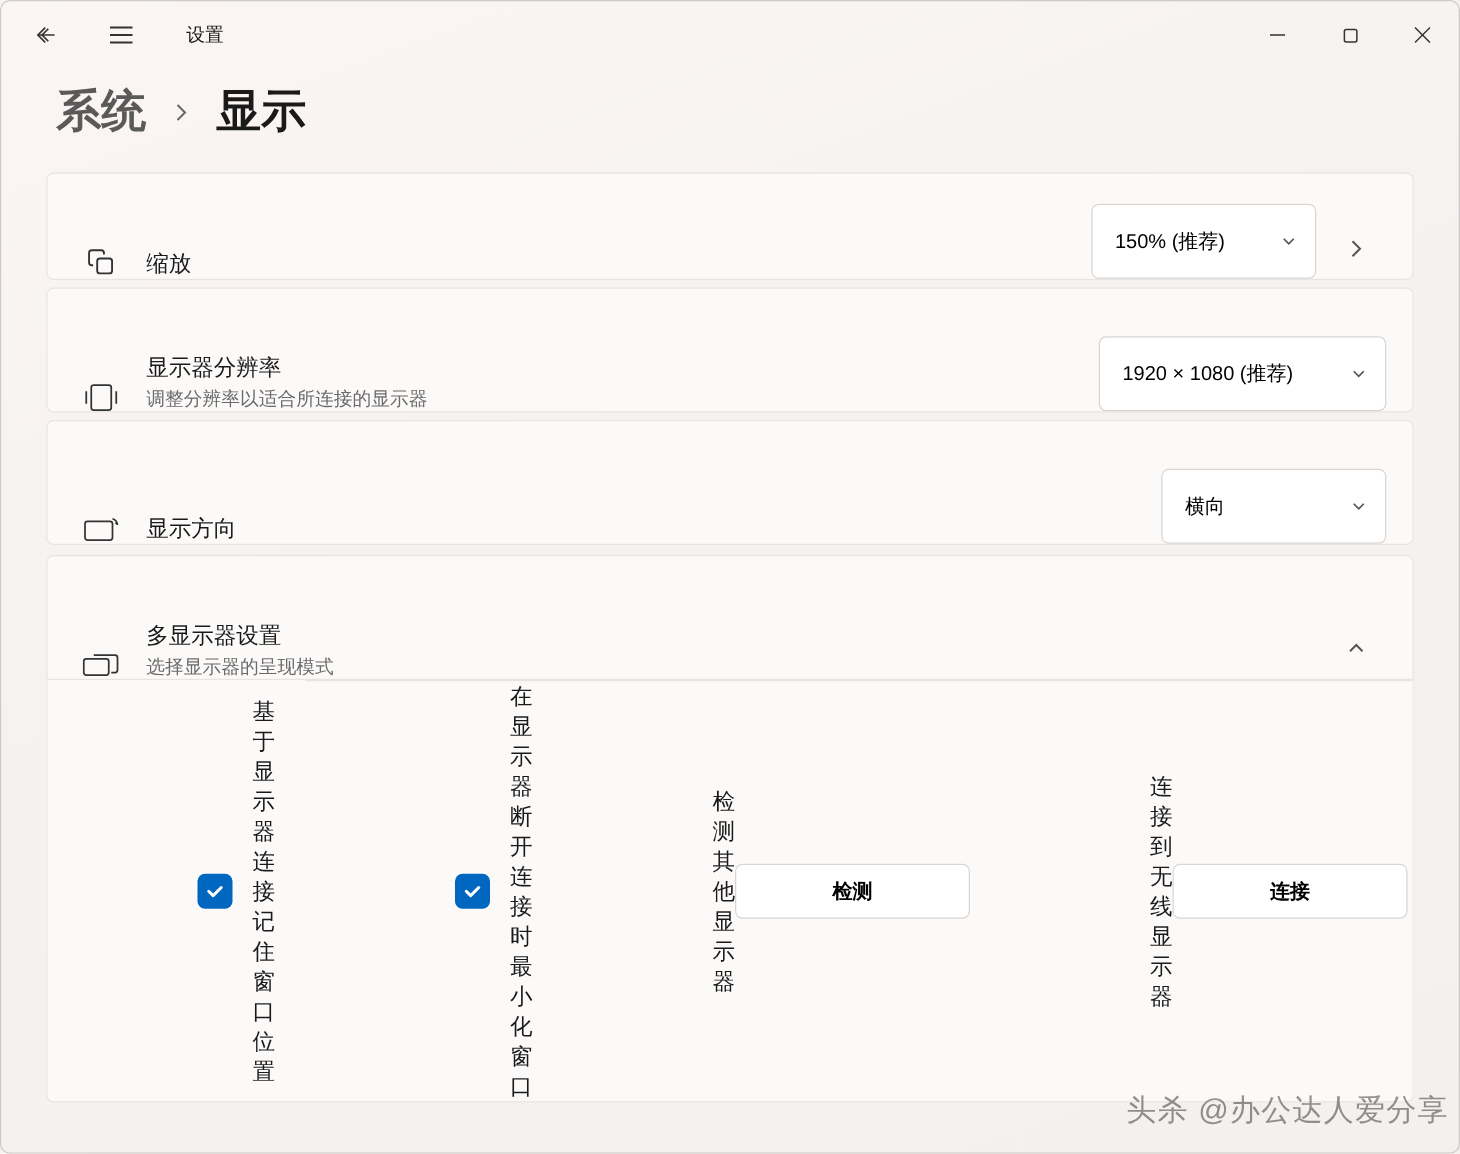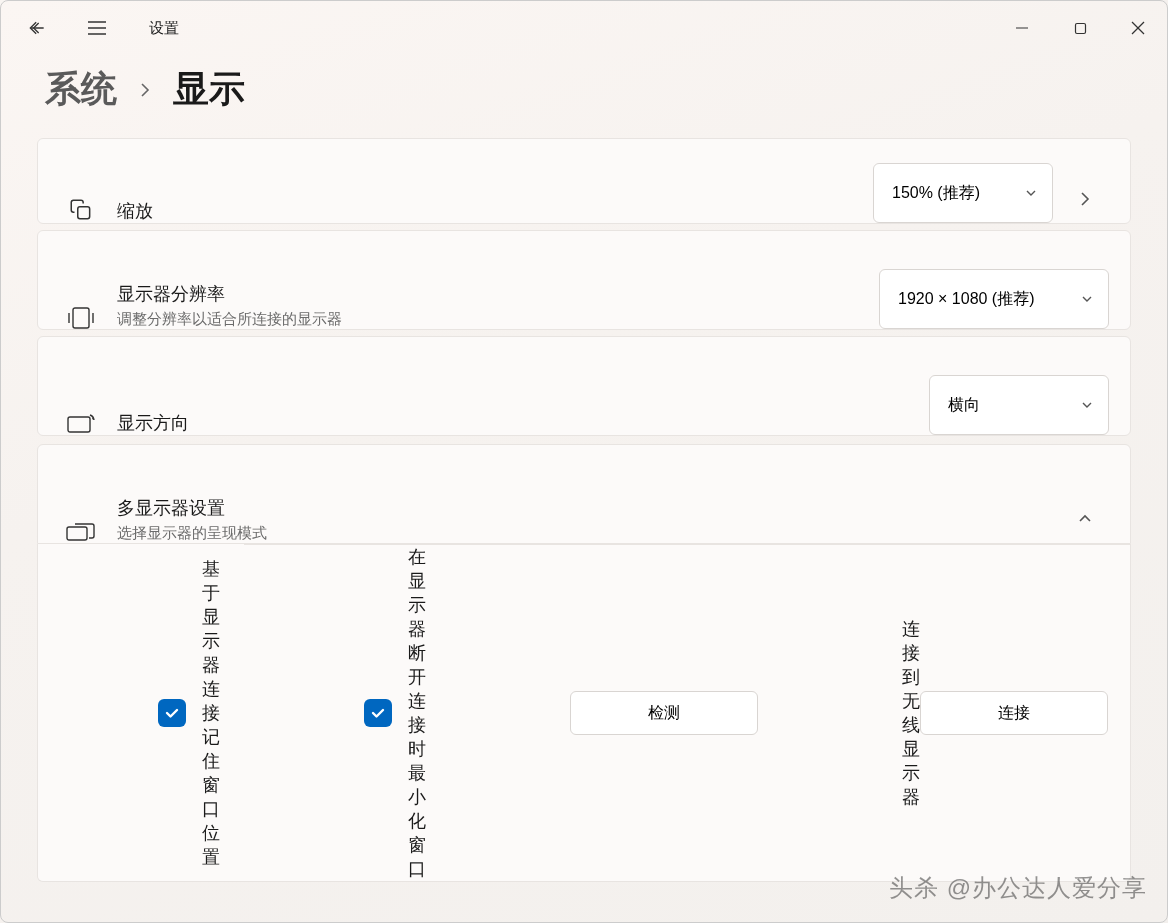--- a/index.html
+++ b/index.html
@@ -86,24 +86,24 @@
     display:flex; align-items:center; justify-content:center;
     color:#fff;
     margin-right: 16px;
     flex-shrink:0;
   }
   .subrow-label { font-size: 18px; color:#1a1a1a; flex:1; }
   .action-btn {
     background:#fff; border:1px solid #d9d5d2; border-radius:6px;
     height:44px; min-width: 188px;
     display:flex; align-items:center; justify-content:center;
-    font-size:16px; cursor:pointer;
+    font-size:16px; cursor:pointer;font-weight:bold;
   }
   .watermark {
-    position:absolute; right: 20px; bottom: 18px;
+    position:absolute; right: 8px; bottom: 18px;
     font-size: 24px; color: rgba(60,60,60,0.55);
     font-weight: 400;
     letter-spacing: 1px;
     margin-left: 48px;
   }
   svg { display:block; }
 </style>
 </head>
 <body>
 
@@ -253,20 +253,21 @@
       </div>
       <div class="subrow">
         <div class="checkbox">
           <svg width="16" height="16" viewBox="0 0 16 16" fill="none" stroke="#fff" stroke-width="2.4" stroke-linecap="round" stroke-linejoin="round">
               <path d="M3 8l3.5 3.5L13 5"></path>
             </svg>
         </div>
         <span class="subrow-label">在显示器断开连接时最小化窗口</span>
       </div>
       <div class="subrow">
+        <span class="subrow-label">检测其他显示器</span>
         <div class="action-btn">
           <span>检测</span>
         </div>
       </div>
       <div class="subrow">
         <span class="subrow-label">连接到无线显示器</span>
         <div class="action-btn">
           <span>连接</span>
         </div>
       </div>

